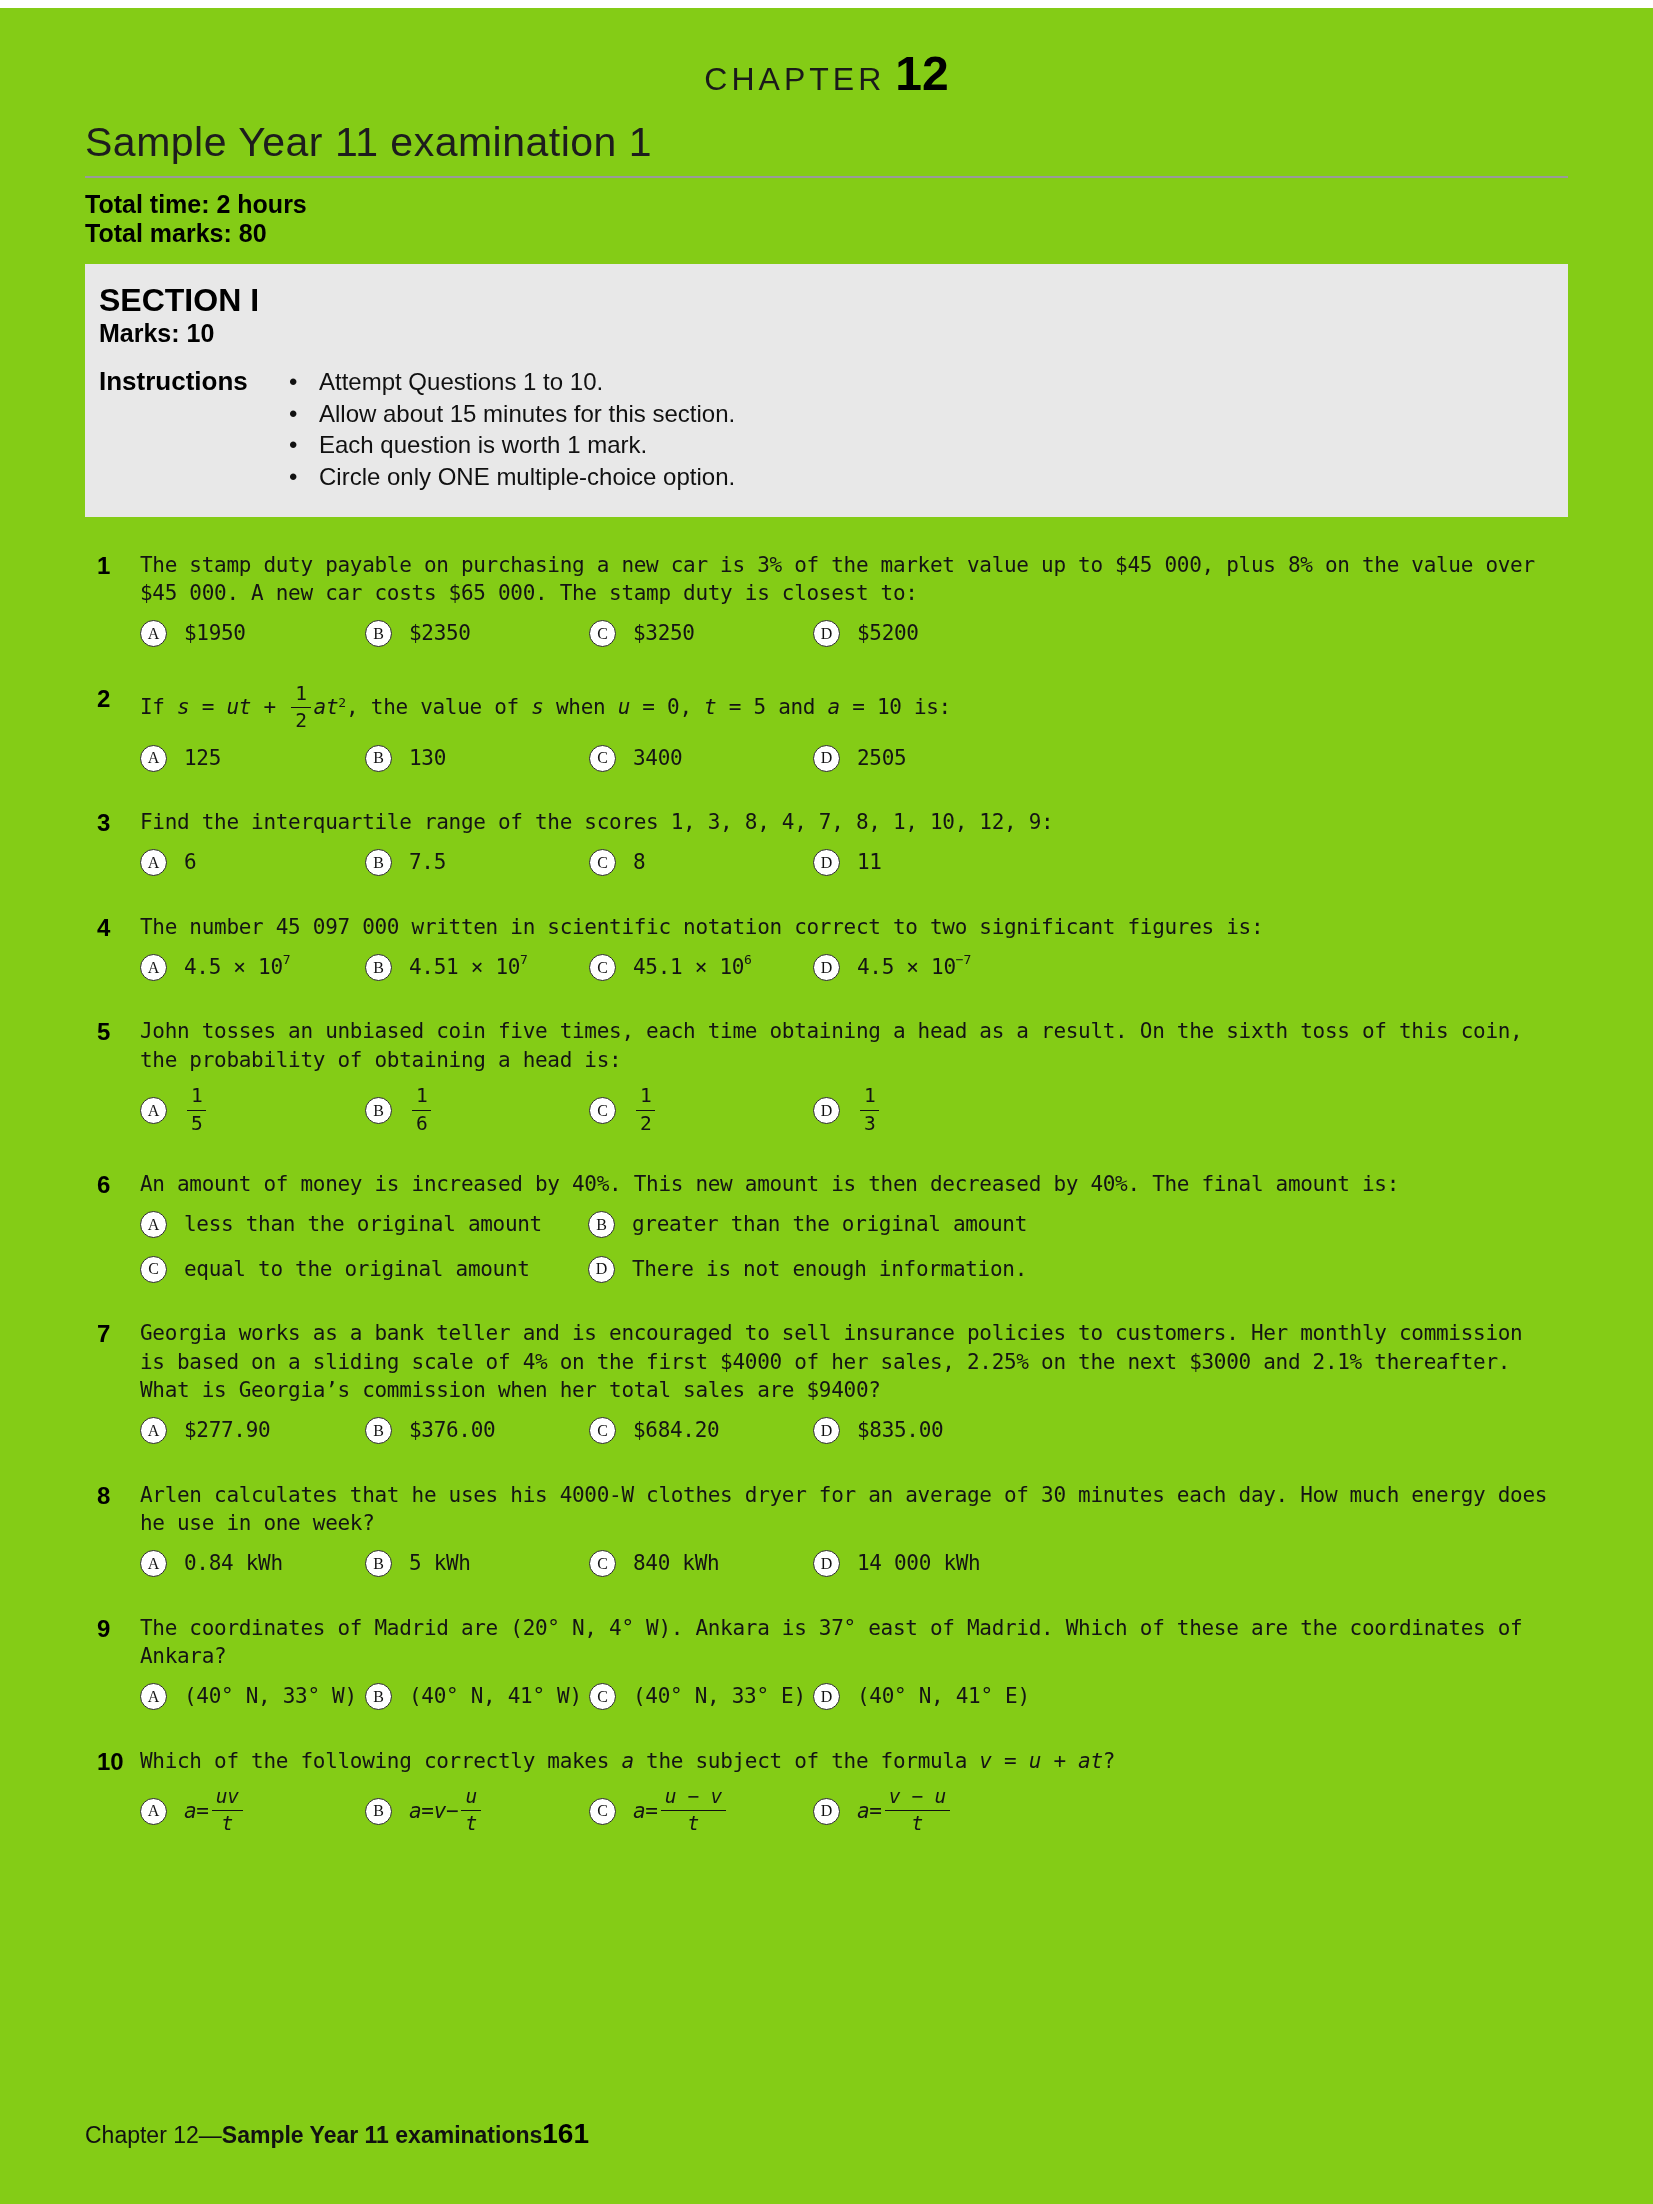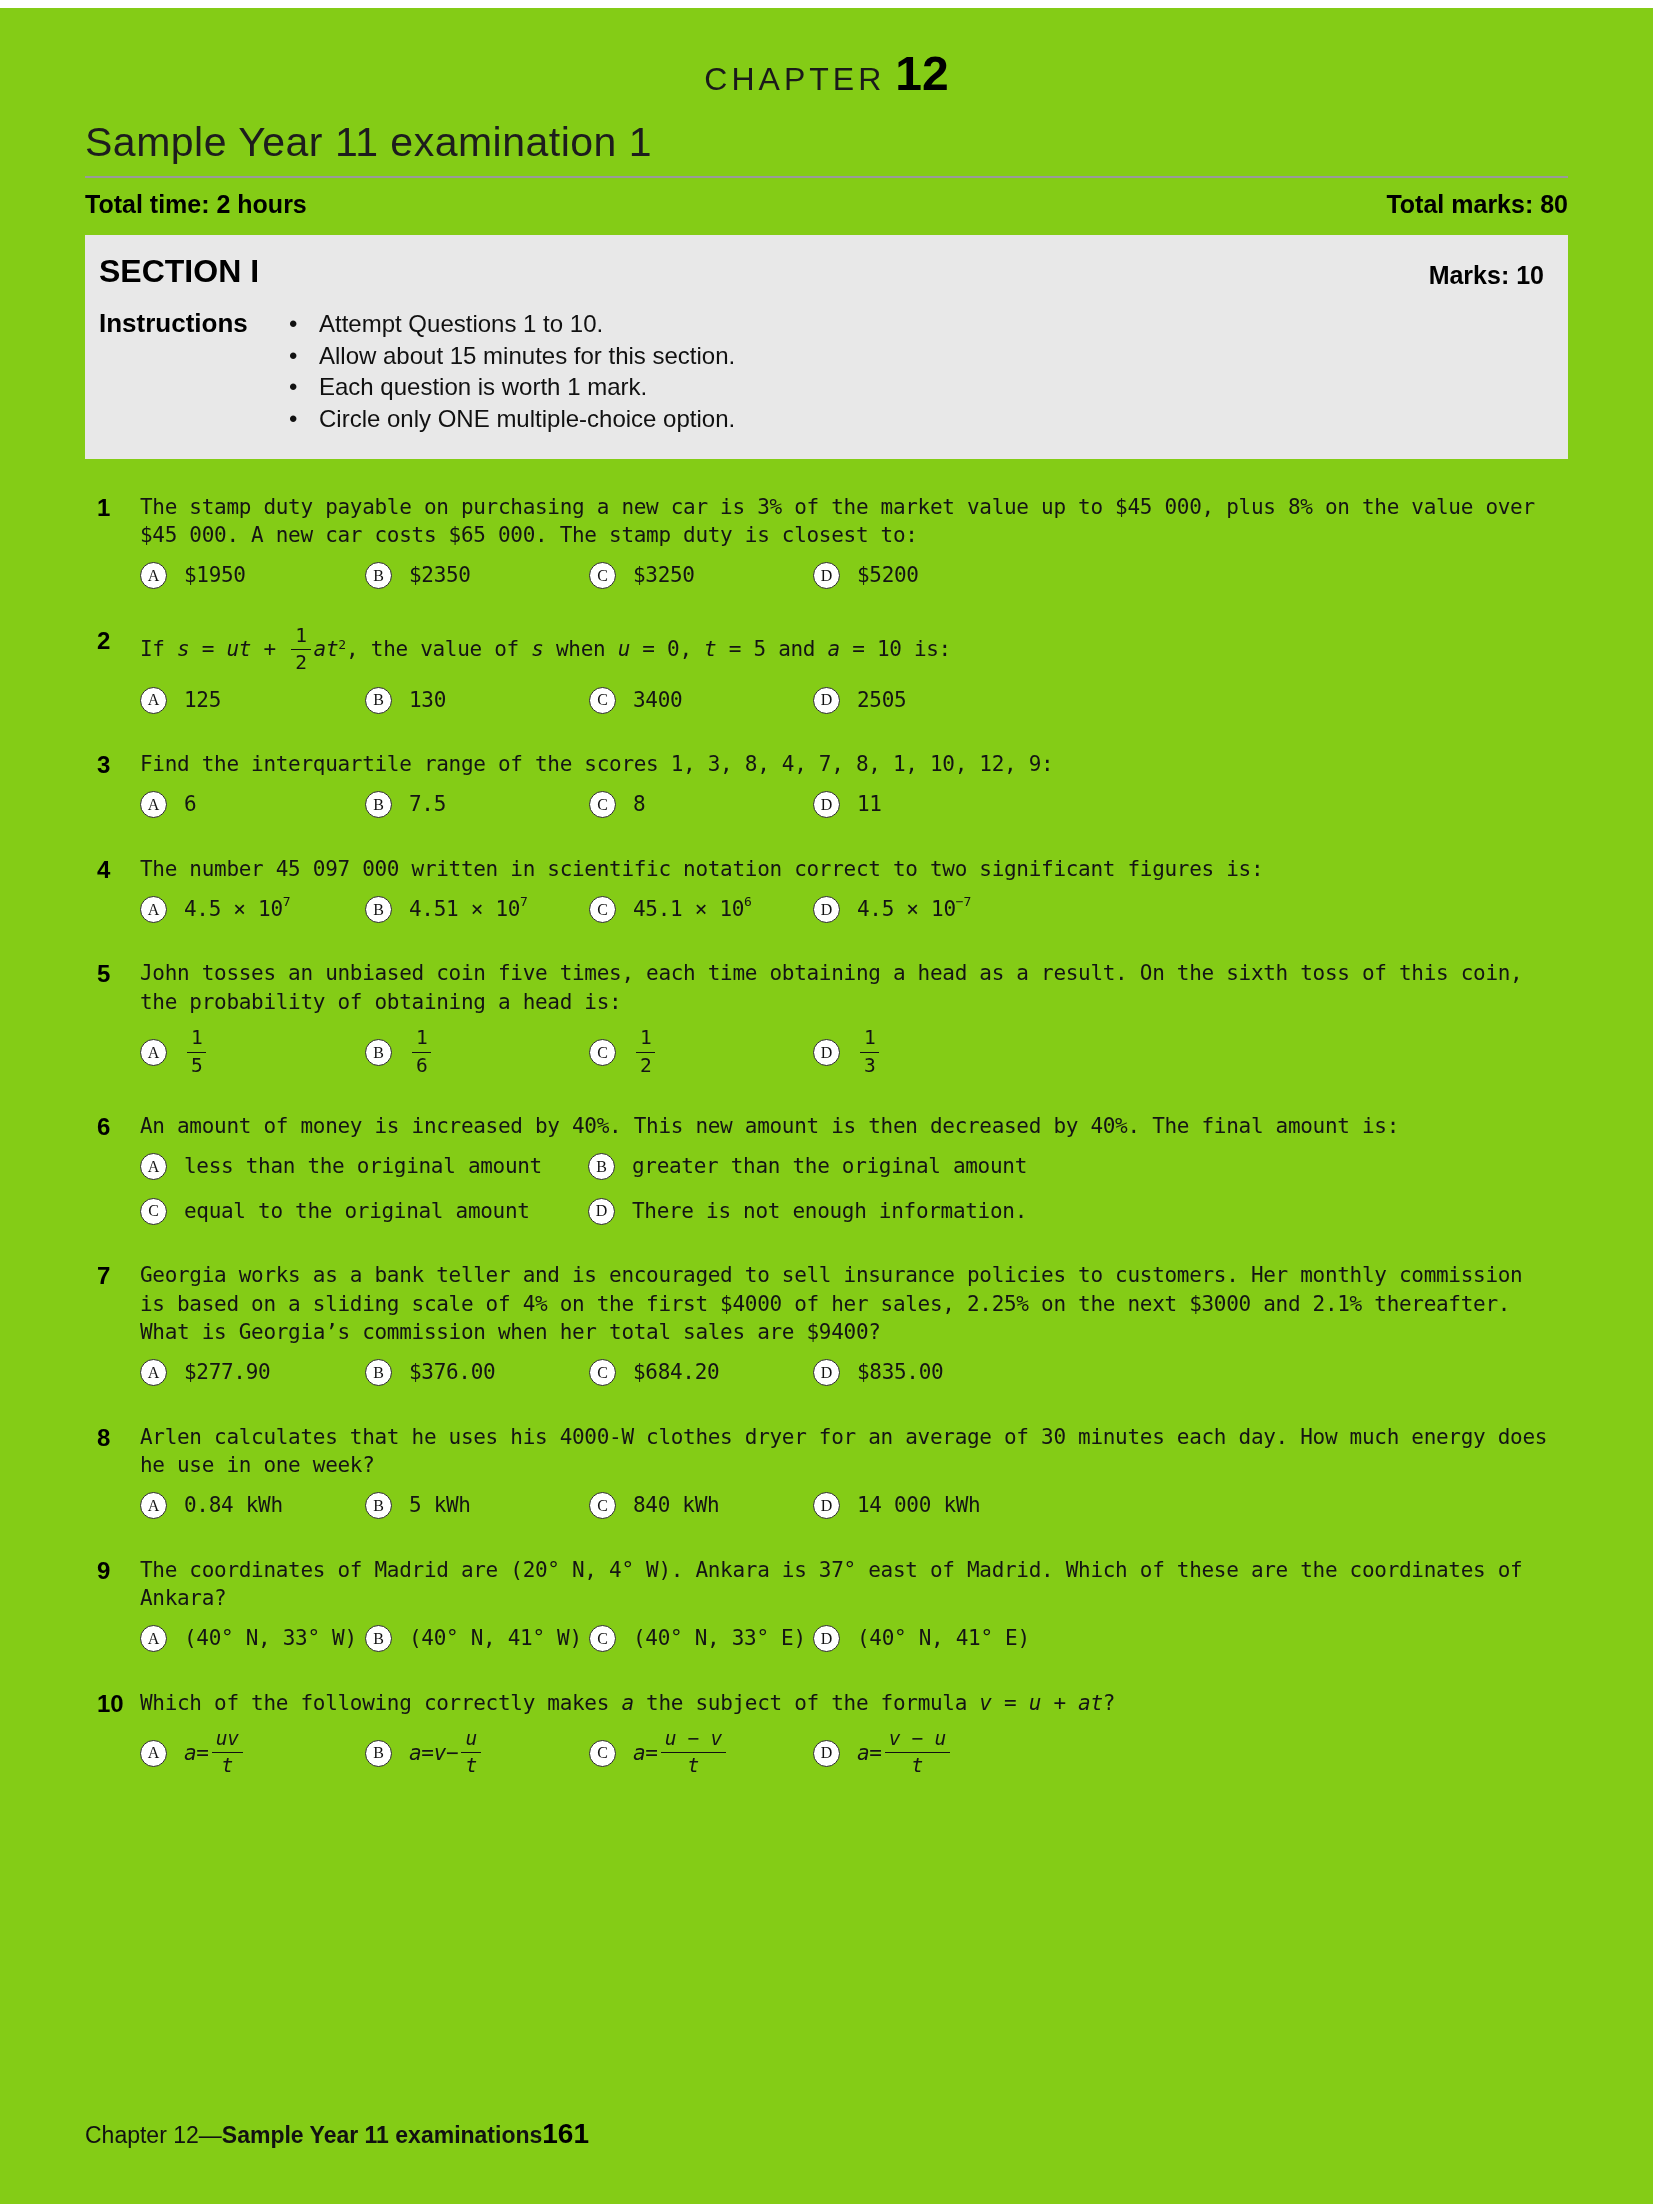--- a/index.html
+++ b/index.html
@@ -48,33 +48,35 @@
     border-top: 2px solid #9a9a9a;
     margin: 0 0 12px 0;
   }
   .totals-row {
     display: flex;
     justify-content: space-between;
     font-size: 25px;
     font-weight: 700;
     margin-bottom: 16px;
     color: #000;
+    flex-direction: column;
   }
 
   
   .section-box {
     background: #e8e8e8;
     padding: 18px 24px 24px 14px;
     margin-bottom: 34px;
   }
   .section-head {
     display: flex;
     justify-content: space-between;
-    align-items: flex-end;
+    align-items: flex-start;
     margin-bottom: 18px;
+    flex-direction: column;
   }
   .section-title { font-size: 32px; font-weight: 800; color: #000; }
   .section-marks { font-size: 25px; font-weight: 700; color: #000; }
   .instructions-row {
     display: grid;
     grid-template-columns: 180px 1fr;
     align-items: start;
   }
   .instructions-label { font-size: 26px; font-weight: 700; color: #000; }
   .instructions-list { list-style: none; }

